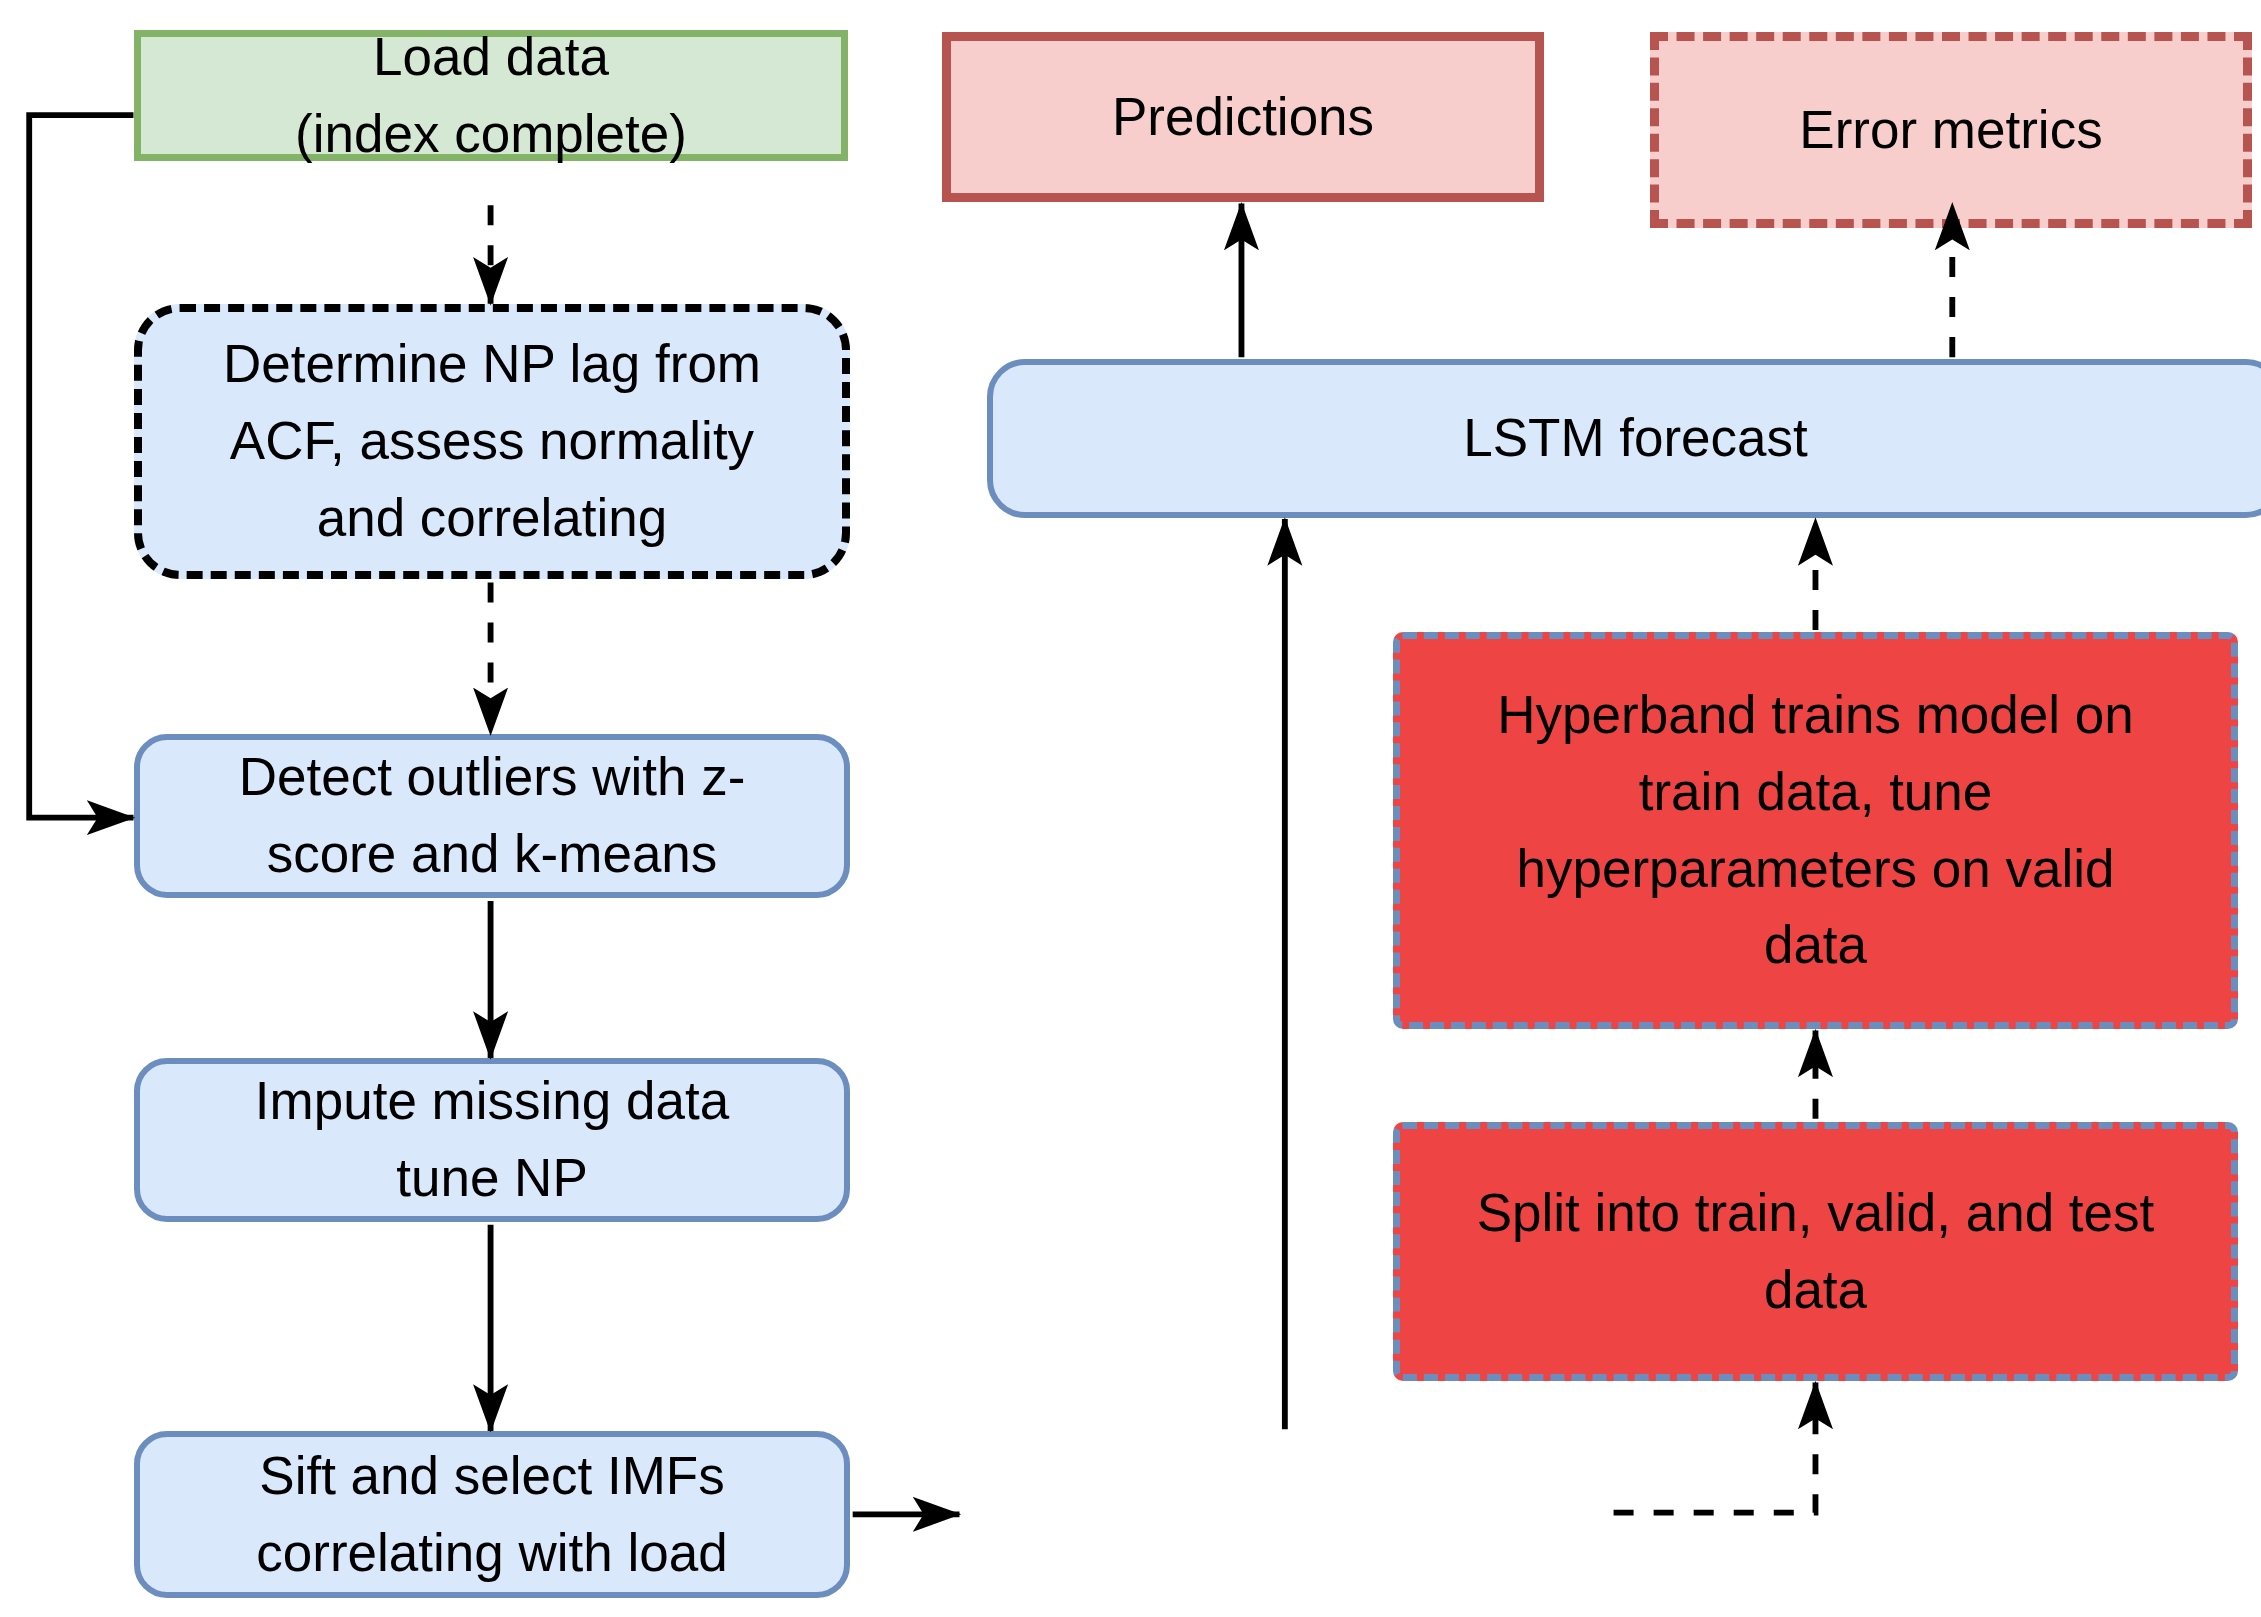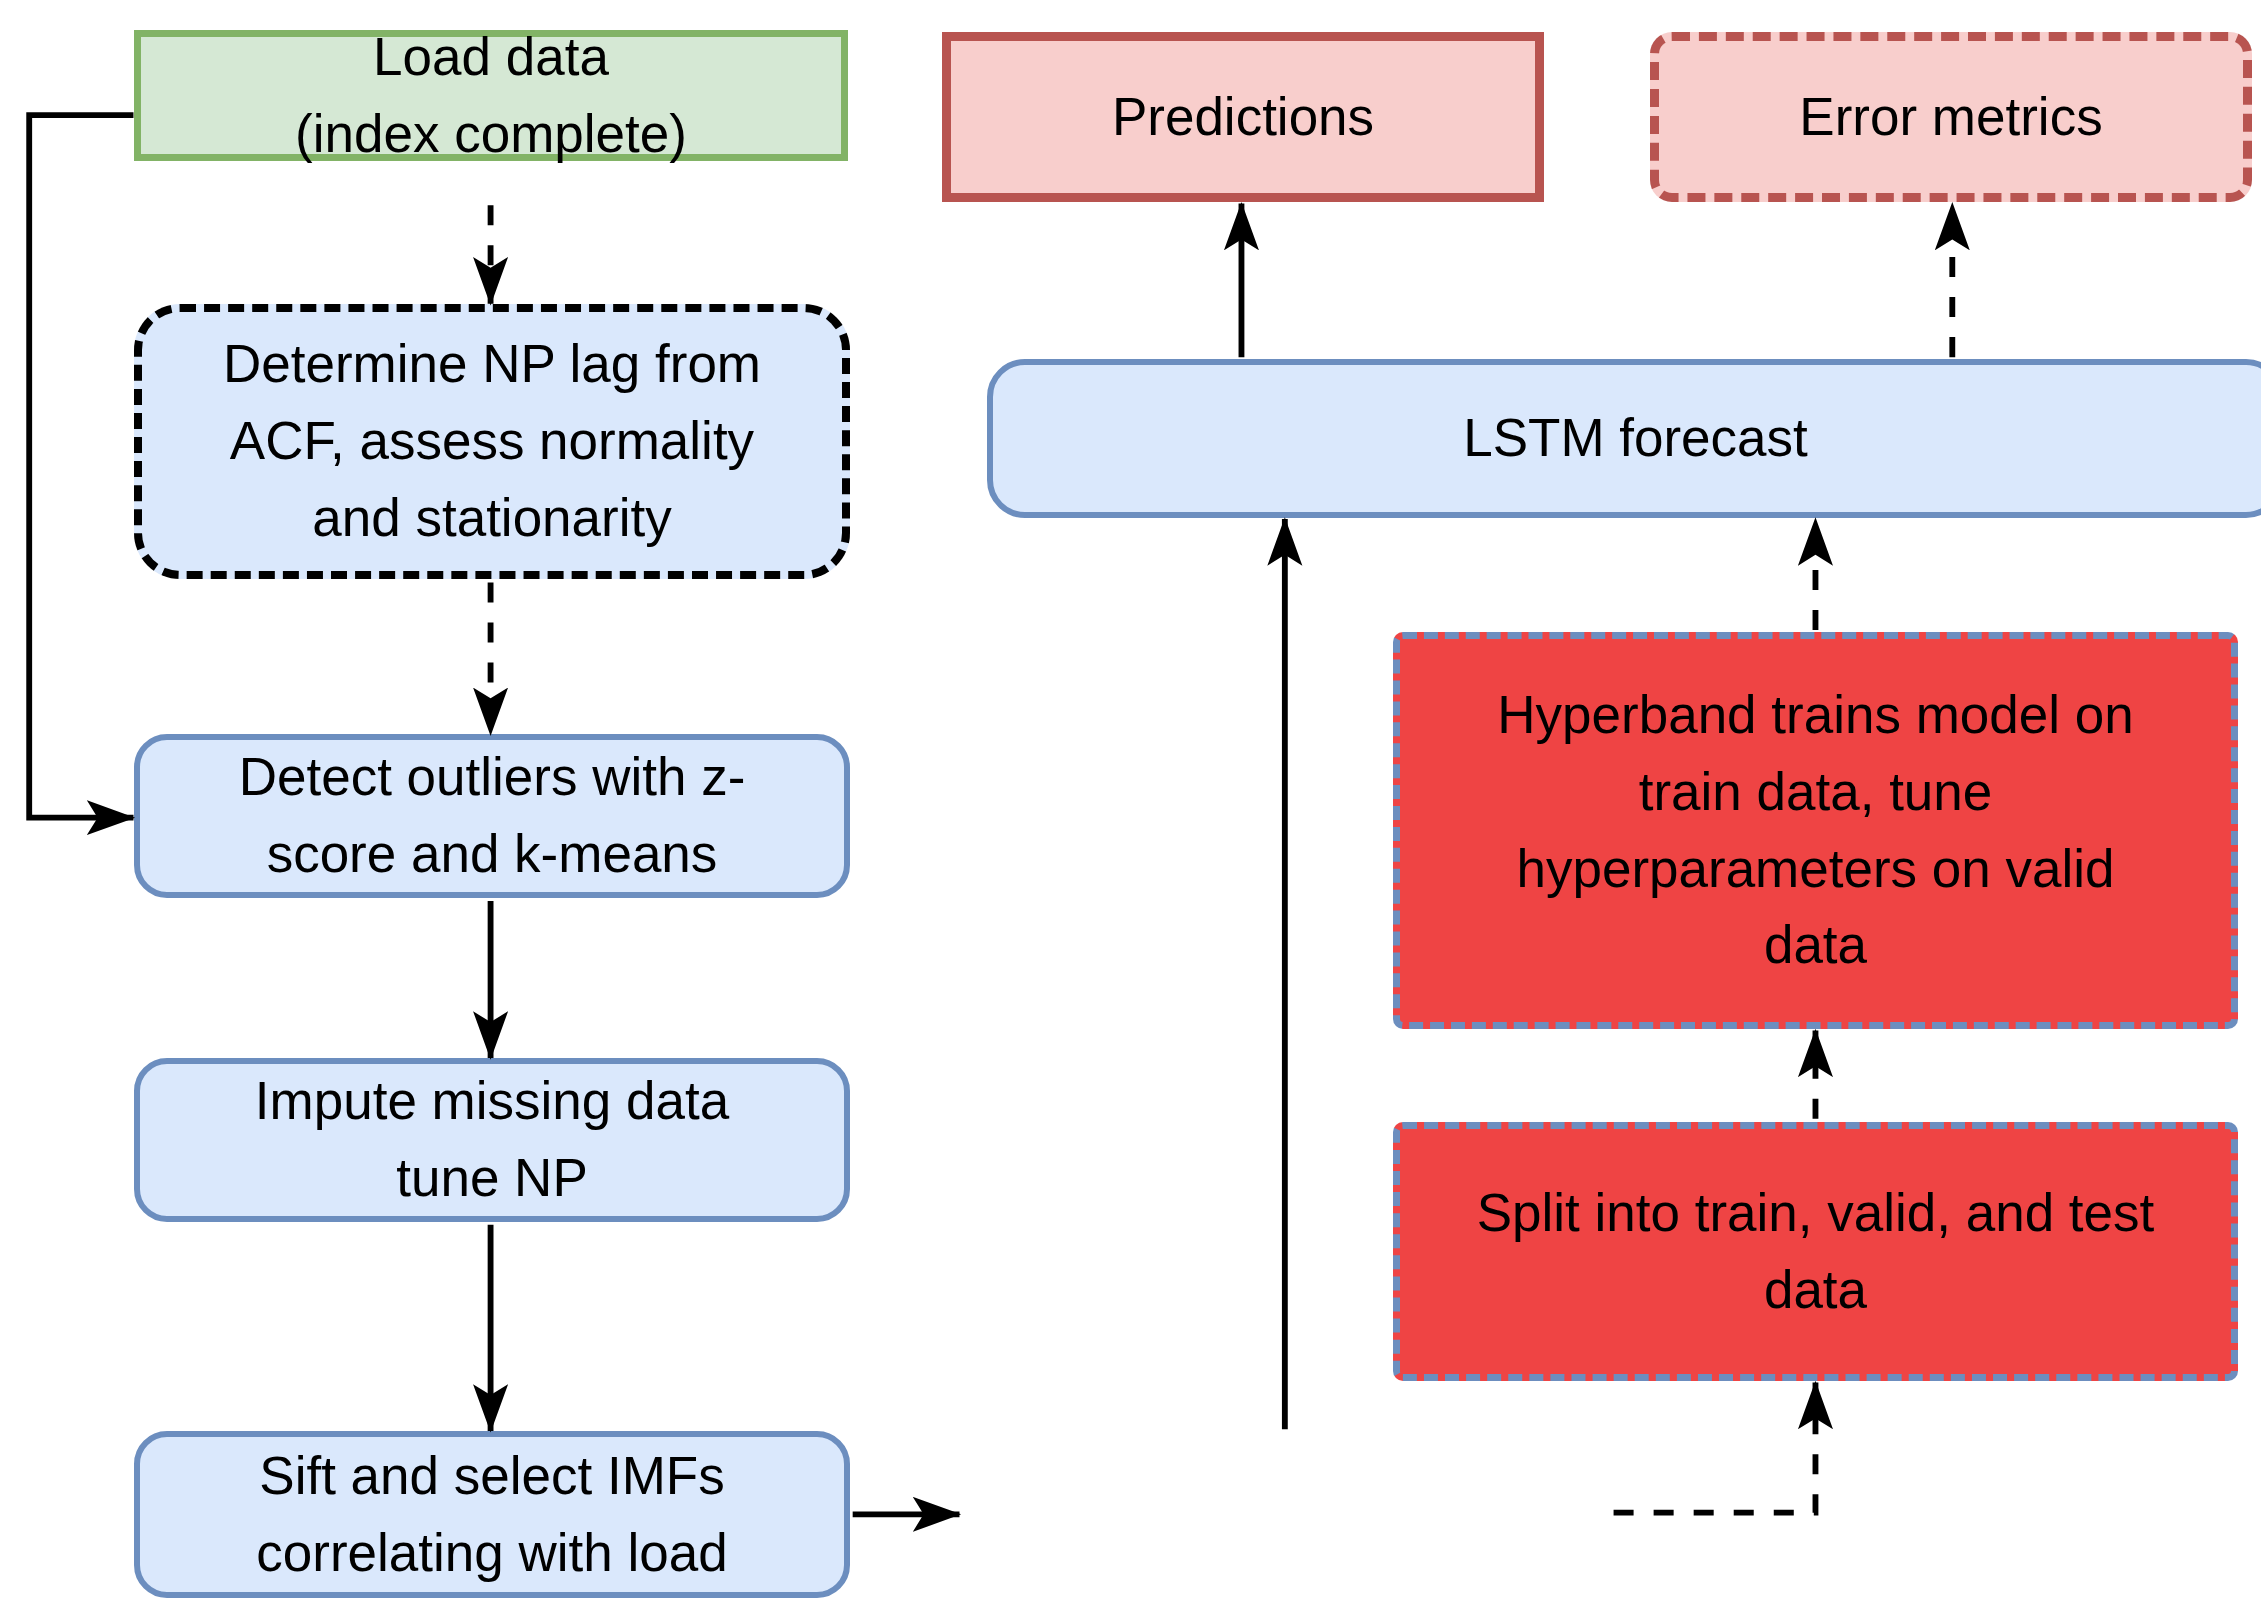--- a/index.html
+++ b/index.html
@@ -53,21 +53,21 @@
 
   
   #n-load      { left: 134px;  top: 30px;   width: 714px;  height: 131px; }
   #n-determine { left: 134px;  top: 304px;  width: 716px;  height: 275px; }
   #n-detect    { left: 134px;  top: 734px;  width: 716px;  height: 164px; }
   #n-impute    { left: 134px;  top: 1058px; width: 716px;  height: 164px; }
   #n-sift      { left: 134px;  top: 1431px; width: 716px;  height: 167px; }
   #n-shape     { left: 960px; top: 1431px; width: 651px;  height: 167px; }
   #n-lstm      { left: 951px; top: 359px;  width: 1297px; height: 159px; border-radius: 38px; margin-left: 36px; }
   #n-pred      { left: 942px; top: 32px;   width: 602px;  height: 170px; }
-  #n-error     { left: 1650px; top: 32px;   width: 602px;  height: 170px; border-radius: 22px; }
+  #n-error     { left: 1650px; top: 32px;   width: 602px;  height: 196px; }
   #n-hyper     { left: 1393px; top: 632px;  width: 845px; height: 397px; }
   #n-split     { left: 1393px; top: 1122px; width: 845px; height: 259px; text-align: center; }
 
   .edge-solid  { stroke: #000000; stroke-width: 7; fill: none; }
   .edge-dashed { stroke: #000000; stroke-width: 7; fill: none; stroke-dasharray: 24 24; }
 </style>
 </head>
 <body>
 
 <div class="canvas">
@@ -94,21 +94,21 @@
   </svg>
 
   <div id="n-load" class="node green">
     <span class="node-label">Load data
 (index complete)</span>
   </div>
 
   <div id="n-determine" class="node black-dashed">
     <span class="node-label">Determine NP lag from
 ACF, assess normality
-and stationarity</span>
+and correlating</span>
   </div>
 
   <div id="n-detect" class="node blue">
     <span class="node-label">Detect outliers with z-
 score and k-means</span>
   </div>
 
   <div id="n-impute" class="node blue">
     <span class="node-label">Impute missing data
 tune NP</span>

